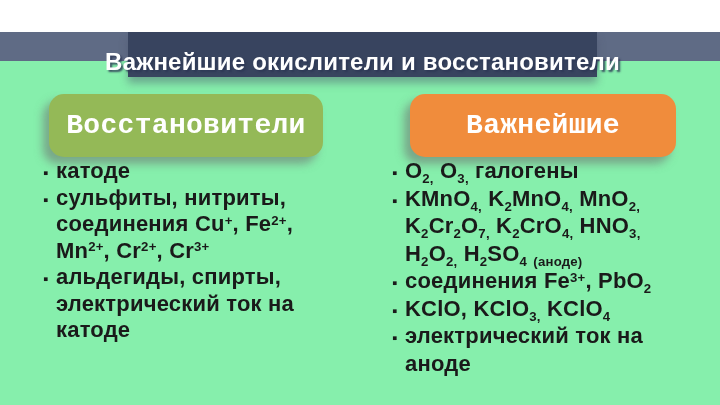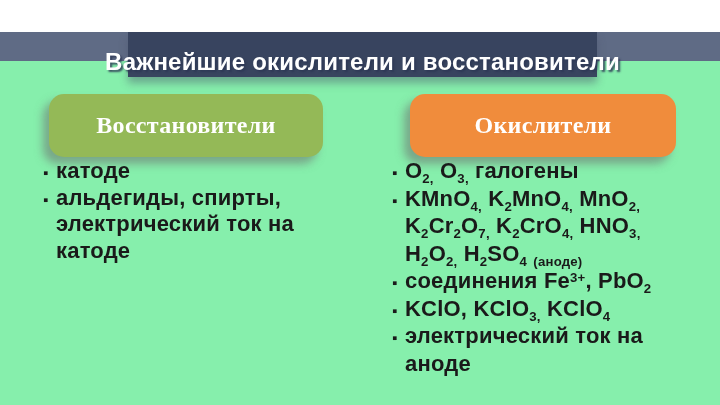--- a/index.html
+++ b/index.html
@@ -21,22 +21,22 @@
     text-shadow:2px 2px 2px rgba(45,55,85,0.85);
   }
   .pill {
     position:absolute; top:62px; height:63px; border-radius:15px;
     display:flex; align-items:center; justify-content:center;
     box-shadow:-6px 7px 8px rgba(110,110,110,0.55);
   }
   .pill-reducers { left:49px;  width:274px; }
   .pill-oxidizers{ left:410px; width:266px; }
   .pill-label {
-    font-family:Liberation Serif, serif;
-    font-weight:bold; font-size:24px; letter-spacing:0.3px;
+    font-family:Liberation Mono, monospace;
+    font-weight:bold; font-size:28px; letter-spacing:0.3px;
   }
   .list {
     position:absolute; margin:0; padding:0; list-style:none;
     font-weight:bold; font-size:22px; letter-spacing:0.2px;
   }
   .list-reducers  { left:43px;  top:126px; width:314px; line-height:26.5px; }
   .list-oxidizers { left:392px; top:125px; width:320px; line-height:27.5px; }
   .list li { position:relative; padding-left:13px; }
   .list li::before {
     content:var(--bullet,"▪");
@@ -57,25 +57,26 @@
 
   <div class="title-box" style="background-color: rgb(56, 68, 95);">
     <div class="slide-title" style="color: rgb(255, 255, 255);">Важнейшие окислители и восстановители</div>
   </div>
 
   <div class="pill pill-reducers" style="background-color: rgb(148, 185, 87);">
     <span class="pill-label" style="color: rgb(255, 255, 255);">Восстановители</span>
   </div>
 
   <div class="pill pill-oxidizers" style="background-color: rgb(240, 140, 60);">
-    <span class="pill-label" style="color: rgb(255, 255, 255);">Окислители</span>
+    <span class="pill-label" style="color: rgb(255, 255, 255);">Важнейшие</span>
   </div>
 
   <ul class="list list-reducers" style="color: rgb(26, 26, 26); --bullet: &quot;▪&quot;;">
       <li>катоде</li>
+      <li>сульфиты, нитриты,<br>соединения Cu<sup>+</sup>, Fe<sup>2+</sup>,<br>Mn<sup>2+</sup>, Cr<sup>2+</sup>, Cr<sup>3+</sup></li>
       <li>альдегиды, спирты,<br>электрический ток на<br>катоде</li>
     </ul>
 
   <ul class="list list-oxidizers" style="color: rgb(26, 26, 26); --bullet: &quot;▪&quot;;">
       <li>O<sub>2,</sub> O<sub>3,</sub> галогены</li>
       <li>KMnO<sub>4,</sub> K<sub>2</sub>MnO<sub>4,</sub> MnO<sub>2,</sub><br>K<sub>2</sub>Cr<sub>2</sub>O<sub>7,</sub> K<sub>2</sub>CrO<sub>4,</sub> HNO<sub>3,</sub><br>H<sub>2</sub>O<sub>2,</sub> H<sub>2</sub>SO<sub>4</sub> <sub>(аноде)</sub></li>
       <li>соединения Fe<sup>3+</sup>, PbO<sub>2</sub></li>
       <li>KClO, KClO<sub>3,</sub> KClO<sub>4</sub></li>
       <li>электрический ток на<br>аноде</li>
     </ul>

